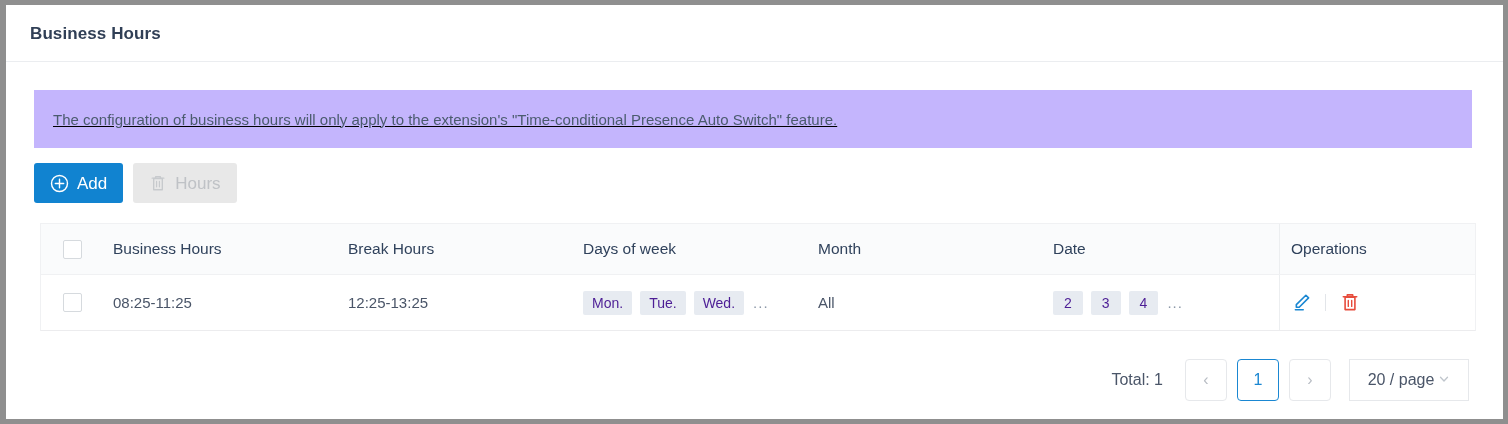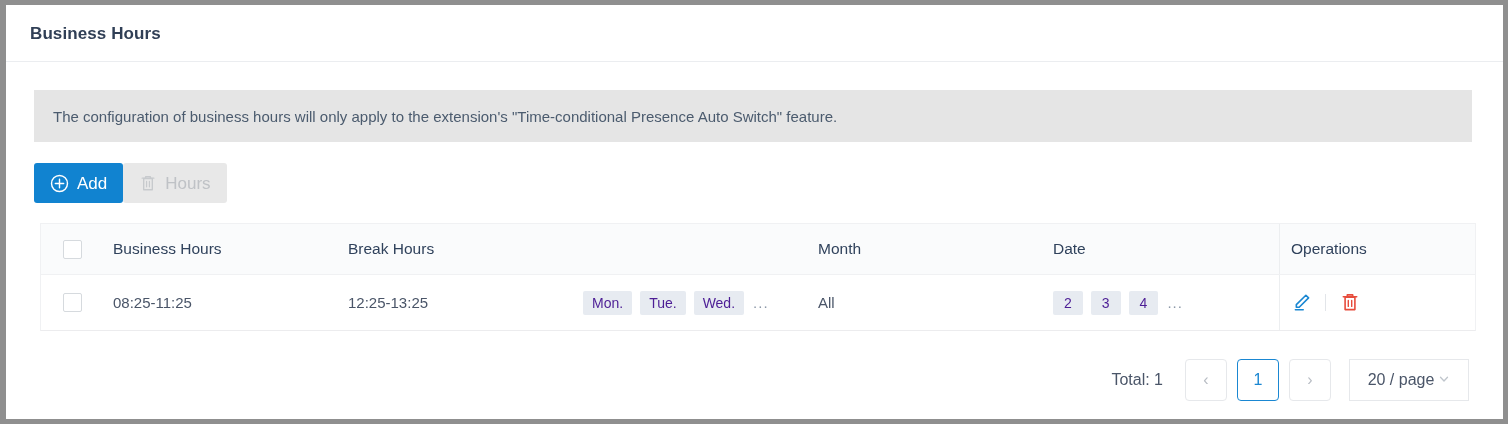--- a/index.html
+++ b/index.html
@@ -45,39 +45,41 @@
     color: #303f56;
     letter-spacing: 0.1px;
   }
 
   
   .info-banner {
     position: absolute;
     left: 28px;
     top: 85px;
     width: 1438px;
-    height: 52px;
-    background: #e5e5e5;
+    height: 58px;
+    background: #c4b5fd;
     display: flex;
     align-items: center;
+    text-decoration: underline;
   }
   .info-banner-text {
     padding-left: 19px;
     font-size: 15px;
     color: #4b5b6e;
     white-space: nowrap;
   }
 
   
   .toolbar {
     position: absolute;
     left: 28px;
     top: 158px;
     display: flex;
     align-items: flex-end;
+    gap: 10px;
   }
   .btn {
     height: 40px;
     display: inline-flex;
     align-items: center;
     border: none;
     border-radius: 3px;
     padding: 0 16px;
     font-size: 17px;
     font-family: "Liberation Sans", sans-serif;
@@ -289,20 +291,21 @@
     </div>
 
     <div class="table">
 
       <div class="thead">
         <div class="cell th c-check">
           <div class="checkbox"></div>
         </div>
         <div class="cell th c-bh">Business Hours</div>
         <div class="cell th c-brk">Break Hours</div>
+        <div class="cell th c-dow">Days of week</div>
         <div class="cell th c-month">Month</div>
         <div class="cell th c-date">Date</div>
         <div class="ops-divider-h"></div>
         <div class="cell th c-ops">Operations</div>
       </div>
 
       <div class="trow">
         <div class="cell td c-check">
           <div class="checkbox"></div>
         </div>

